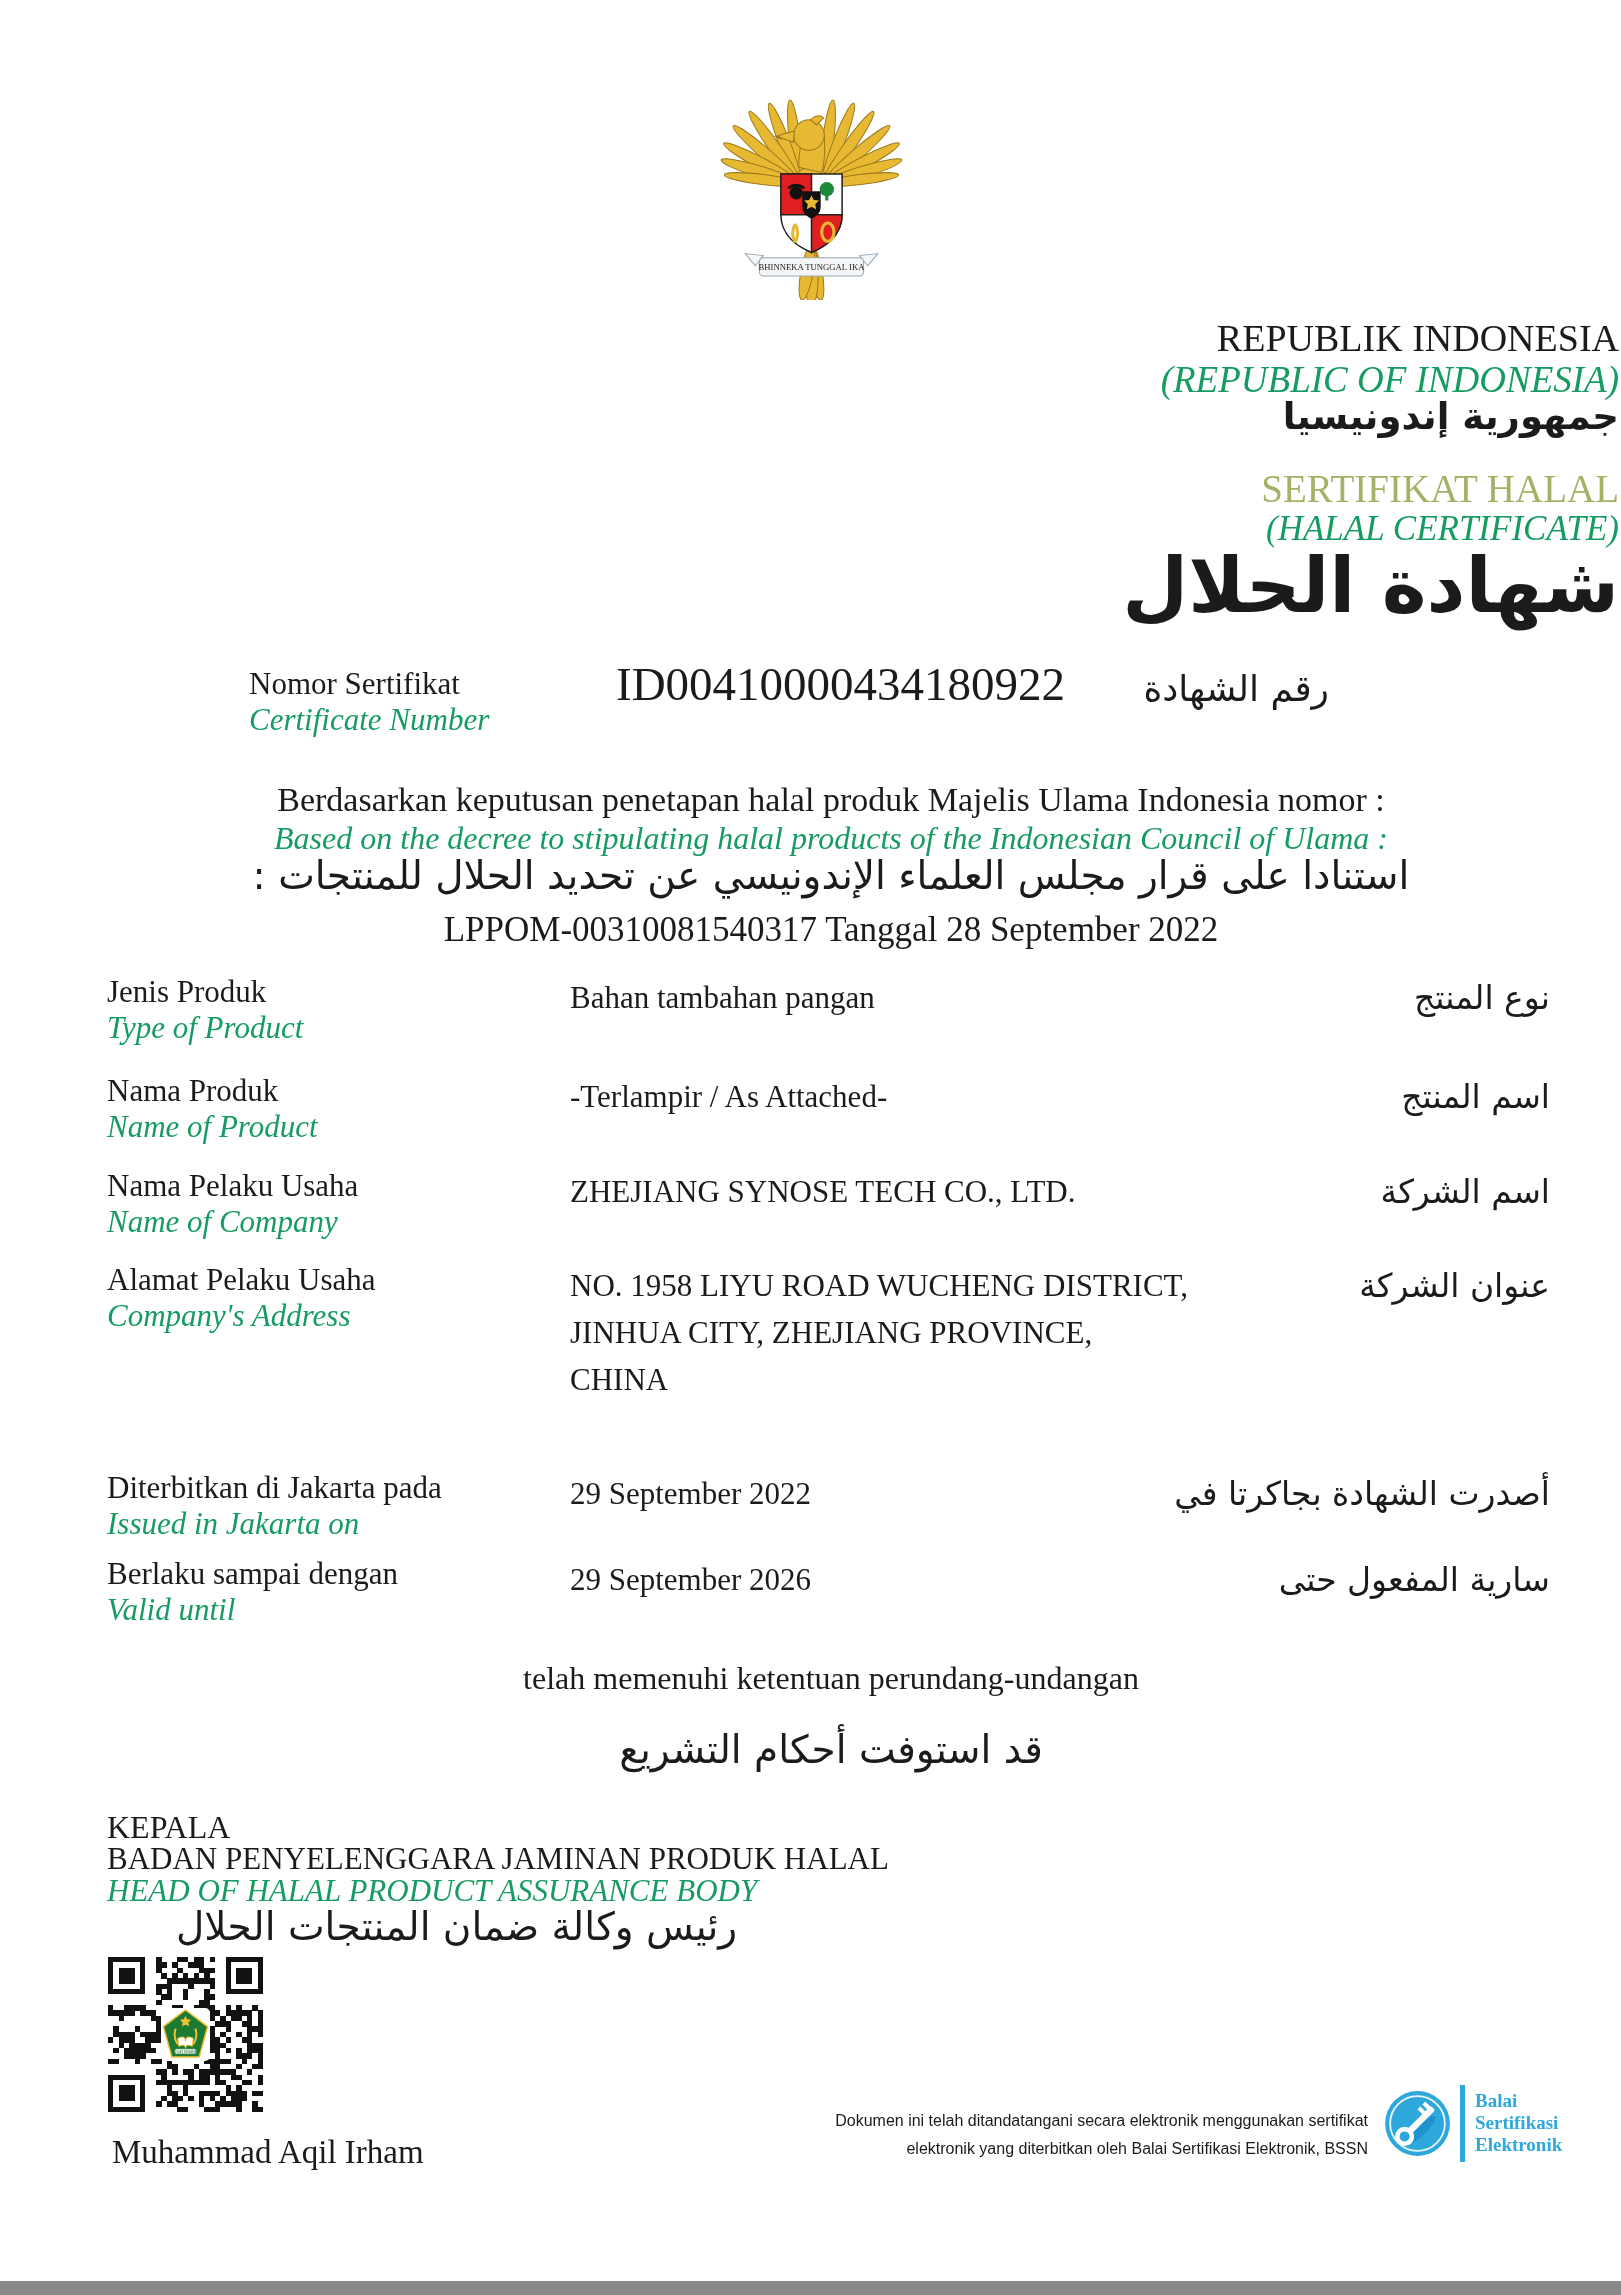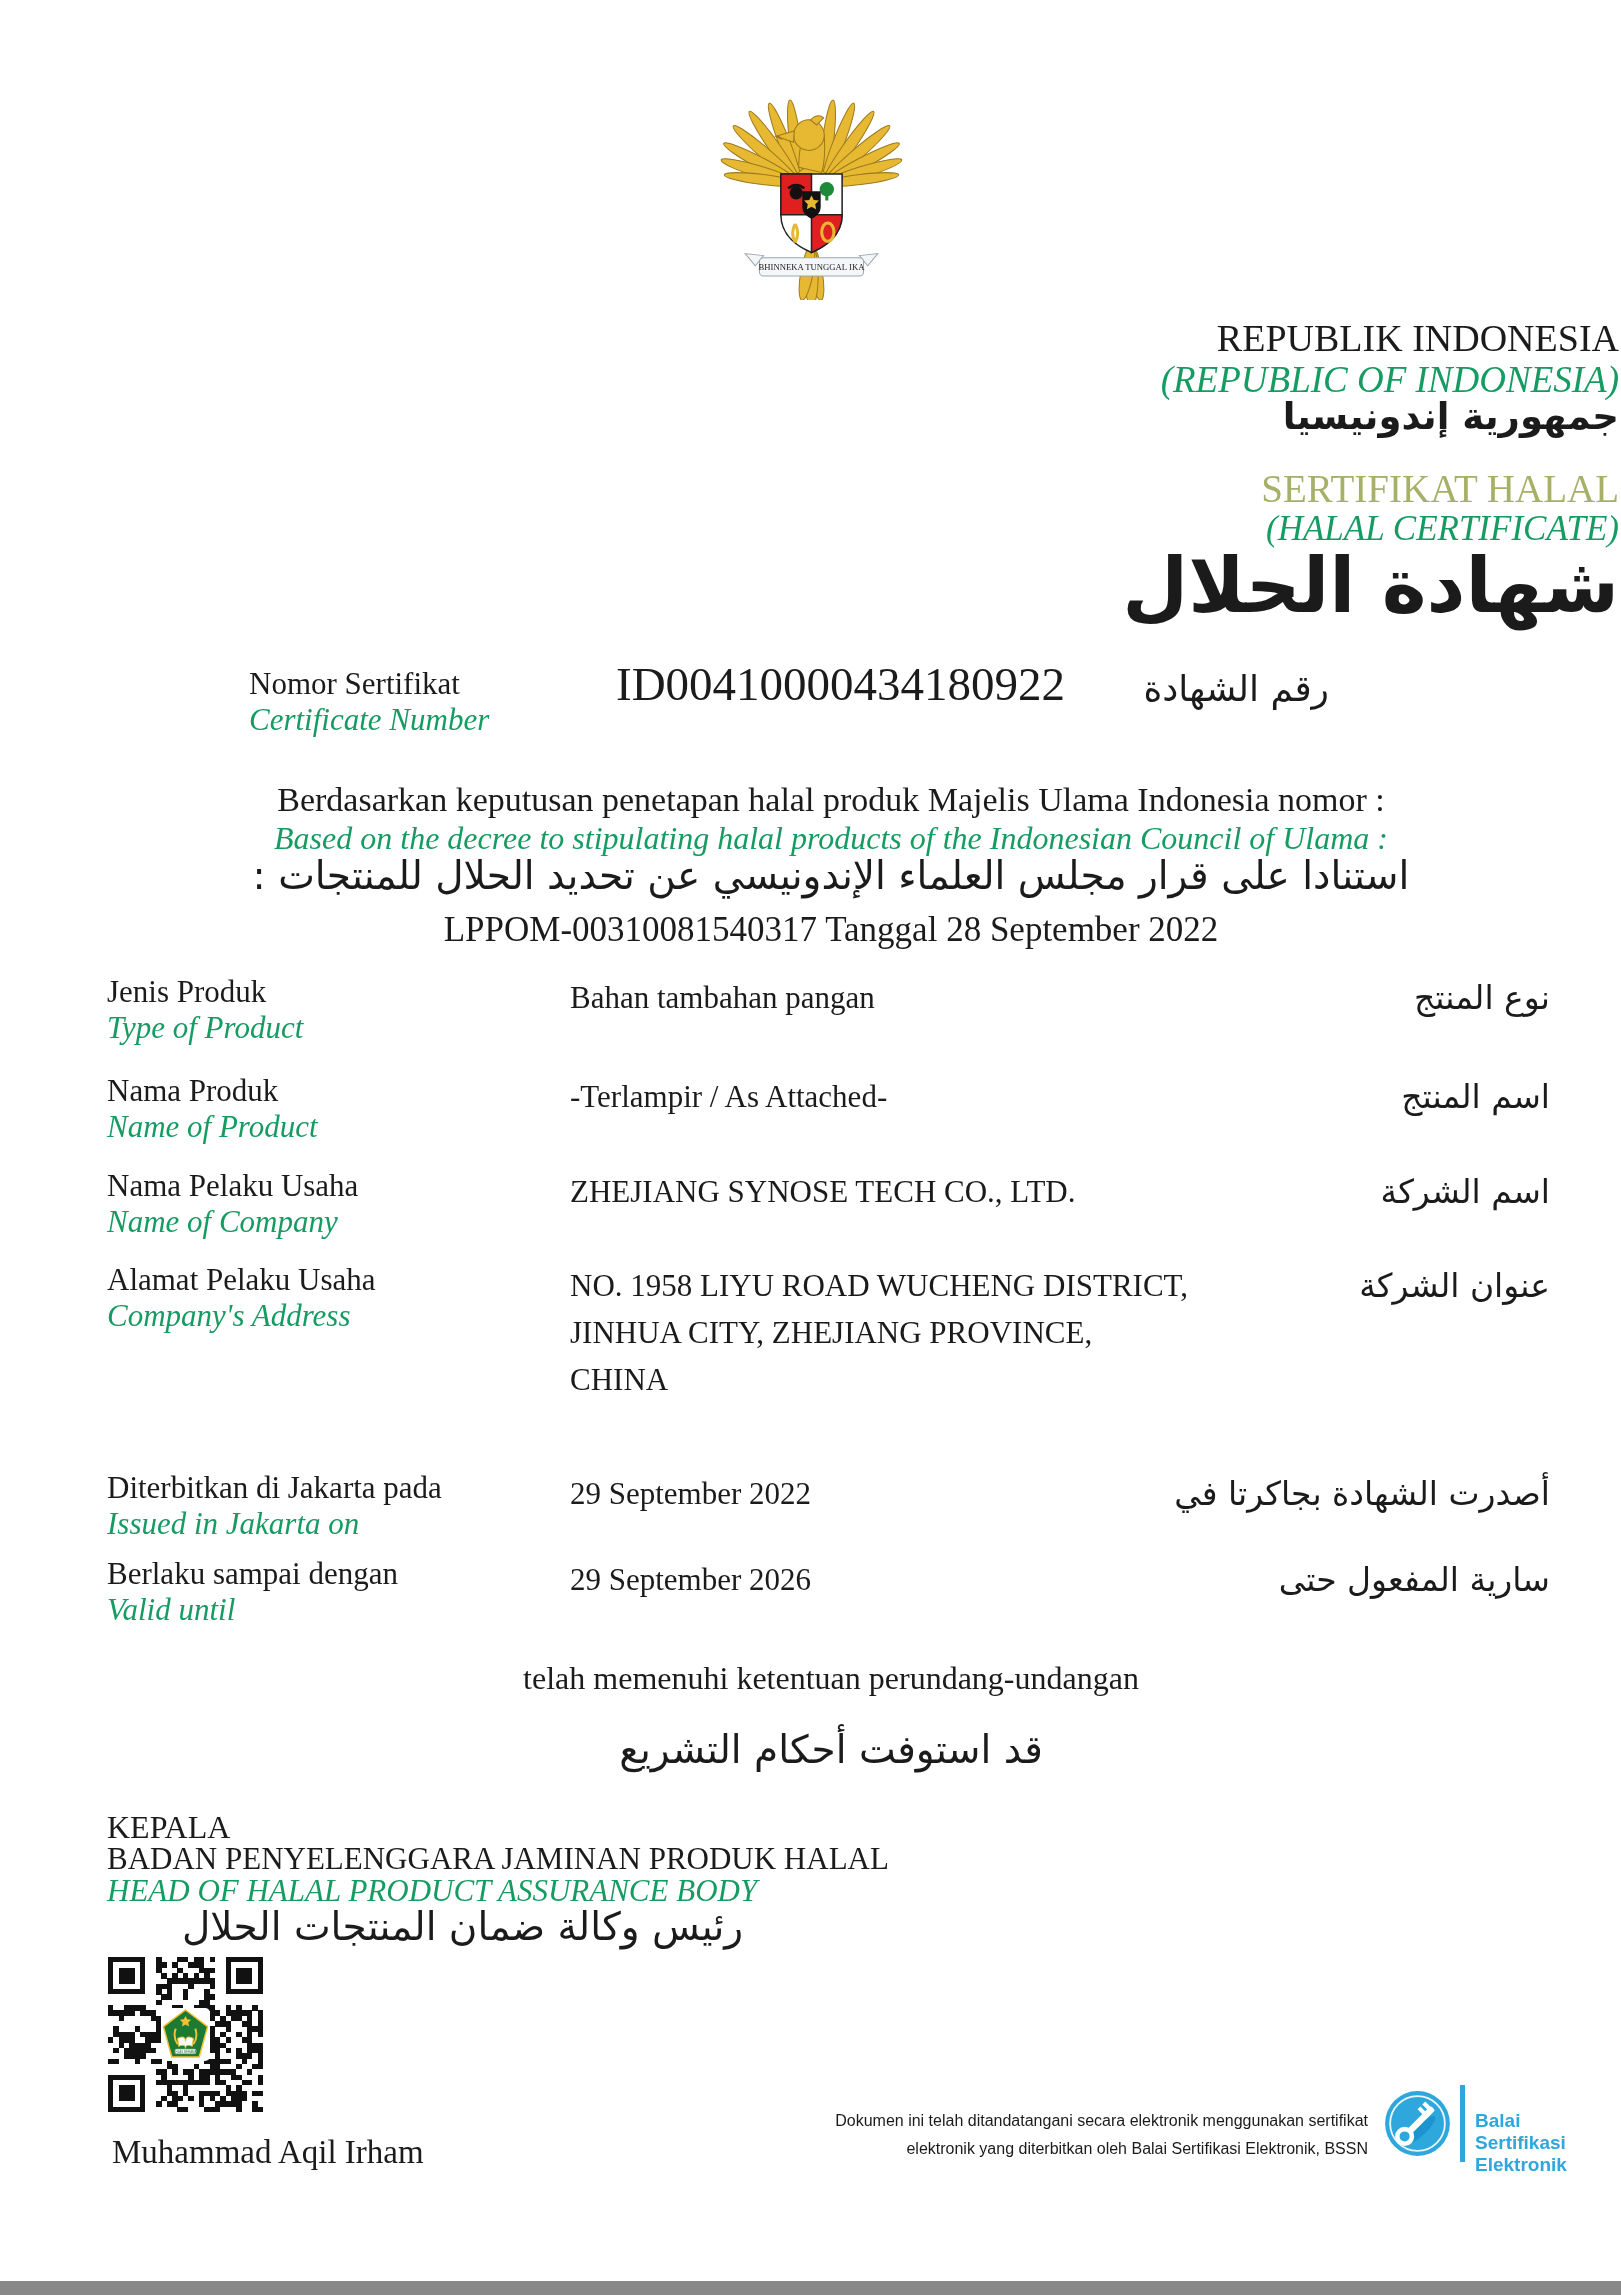--- a/index.html
+++ b/index.html
@@ -11,22 +11,22 @@
   .gi{color:#169b62;font-style:italic;}
   .olive{color:#a6b066;}
   .ar{font-family:"DejaVu Sans",sans-serif;}
   .field-row{left:0;right:0;height:0;}
   .f-lbl{left:107px;font-size:31px;white-space:nowrap;}
   .f-sub{left:107px;top:36px;font-size:31px;white-space:nowrap;}
   .f-val{left:570px;font-size:31px;line-height:47px;white-space:nowrap;}
   .f-ar{right:72px;top:4.1px;font-size:33px;white-space:nowrap;direction:rtl;}
   .nw{white-space:nowrap;}
   #qr-svg rect{shape-rendering:crispEdges;}
-  .bse-text{font-family:Liberation Sans, sans-serif;font-weight:bold;color:#2ea7dc;
-            font-size:19px;line-height:22px;margin-top:20px;}
+  .bse-text{font-family:Liberation Serif, serif;font-weight:bold;color:#2ea7dc;
+            font-size:19px;line-height:22px;}
   .disc{font-family:"Liberation Sans",sans-serif;font-size:16px;line-height:28px;
         text-align:right;color:#1b1b1b;}
 </style>
 </head>
 <body>
 
 <div id="page">
 
   <svg class="abs" style="left:704px;top:78px;" width="215" height="222" viewBox="0 0 420 435">
     <g fill="#e7b832" stroke="#9c7a1c" stroke-width="2">
@@ -190,21 +190,21 @@
     <div class="abs f-val">29 September 2026</div>
     <div class="abs f-ar ar" dir="rtl">سارية المفعول حتى</div>
   </div>
 
   <div class="abs ctr2 nw" style="top:1660px;font-size:32px;">telah memenuhi ketentuan perundang-undangan</div>
   <div class="abs ctr2 nw ar" dir="rtl" style="top:1727px;font-size:39px;">قد استوفت أحكام التشريع</div>
 
   <div class="abs nw" style="left:107px;top:1809px;font-size:32px;">KEPALA</div>
   <div class="abs nw" style="left:107px;top:1841px;font-size:31px;">BADAN PENYELENGGARA JAMINAN PRODUK HALAL</div>
   <div class="abs nw gi" style="left:107px;top:1873px;font-size:31px;">HEAD OF HALAL PRODUCT ASSURANCE BODY</div>
-  <div class="abs nw ar" dir="rtl" style="left:182px;top:1904px;font-size:39px;">رئيس وكالة ضمان المنتجات الحلال</div>
+  <div class="abs nw ar" dir="rtl" style="left:176px;top:1904px;font-size:39px;">رئيس وكالة ضمان المنتجات الحلال</div>
 
   <div class="abs" style="left:108px;top:1957px;width:155px;height:155px;">
     <svg id="qr-svg" width="155" height="155" viewBox="0 0 304 304" fill="#111">
         <rect x="94.34482758620689" y="0" width="10.782758620689656" height="10.782758620689656"></rect>
         <rect x="136.27586206896552" y="0" width="10.782758620689656" height="10.782758620689656"></rect>
         <rect x="146.75862068965517" y="0" width="10.782758620689656" height="10.782758620689656"></rect>
         <rect x="167.72413793103448" y="0" width="10.782758620689656" height="10.782758620689656"></rect>
         <rect x="178.20689655172413" y="0" width="10.782758620689656" height="10.782758620689656"></rect>
         <rect x="199.17241379310343" y="0" width="10.782758620689656" height="10.782758620689656"></rect>
         <rect x="94.34482758620689" y="10.482758620689655" width="10.782758620689656" height="10.782758620689656"></rect>

